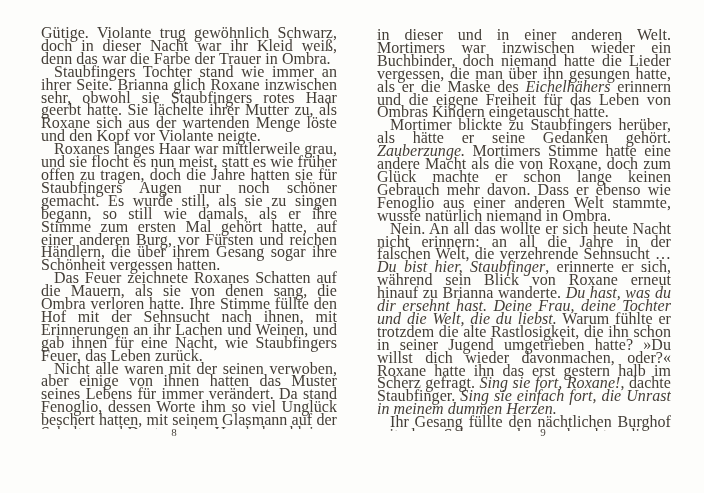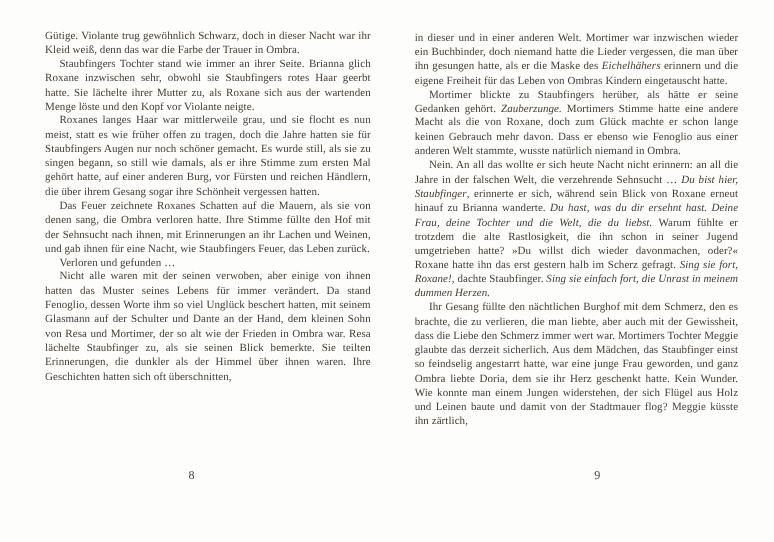--- a/index.html
+++ b/index.html
@@ -26,21 +26,21 @@
   .page-left  { left: 41px;  width: 296px; }
   .page-right { left: 377px; width: 294px; }
   .page-text {
     position: absolute;
     top: 27px;
     left: 0;
     right: 0;
     height: 402px;
     overflow: hidden;
     text-align: justify;
-    font-size: 10px;
+    font-size: 16px;
     line-height: 12.9px;
     letter-spacing: 0.05px;
     hyphens: none;
   }
   .page-right .page-text { top: 29px; }
   .page-text p { margin: 0; }
   .page-text p.indent { text-indent: 13px; font-family: Liberation Serif, serif; }
   .em { font-style: italic; margin-top: 24px; }
   .page-number {
     position: absolute;
@@ -58,29 +58,28 @@
 <body>
 
 <div class="spread">
 
   <div class="page page-left">
     <div class="page-text">
         <p class=""><span>Gütige. Violante trug gewöhnlich Schwarz, doch in dieser Nacht war ihr Kleid weiß, denn das war die Farbe der Trauer in Ombra.</span></p>
         <p class="indent"><span>Staubfingers Tochter stand wie immer an ihrer Seite. Brianna glich Roxane inzwischen sehr, obwohl sie Staubfingers rotes Haar geerbt hatte. Sie lächelte ihrer Mutter zu, als Roxane sich aus der wartenden Menge löste und den Kopf vor Violante neigte.</span></p>
         <p class="indent"><span>Roxanes langes Haar war mittlerweile grau, und sie flocht es nun meist, statt es wie früher offen zu tragen, doch die Jahre hatten sie für Staubfingers Augen nur noch schöner gemacht. Es wurde still, als sie zu singen begann, so still wie damals, als er ihre Stimme zum ersten Mal gehört hatte, auf einer anderen Burg, vor Fürsten und reichen Händlern, die über ihrem Gesang sogar ihre Schönheit vergessen hatten.</span></p>
         <p class="indent"><span>Das Feuer zeichnete Roxanes Schatten auf die Mauern, als sie von denen sang, die Ombra verloren hatte. Ihre Stimme füllte den Hof mit der Sehnsucht nach ihnen, mit Erinnerungen an ihr Lachen und Weinen, und gab ihnen für eine Nacht, wie Staubfingers Feuer, das Leben zurück.</span></p>
-        <p class="indent"><span>Verloren und gefunden …</span></p>
         <p class="indent"><span>Nicht alle waren mit der seinen verwoben, aber einige von ihnen hatten das Muster seines Lebens für immer verändert. Da stand Fenoglio, dessen Worte ihm so viel Unglück beschert hatten, mit seinem Glasmann auf der Schulter und Dante an der Hand, dem kleinen Sohn von Resa und Mortimer, der so alt wie der Frieden in Ombra war. Resa lächelte Staubfinger zu, als sie seinen Blick bemerkte. Sie teilten Erinnerungen, die dunkler als der Himmel über ihnen waren. Ihre Geschichten hatten sich oft überschnitten,</span></p>
       </div>
     <div class="page-number">8</div>
   </div>
 
   <div class="page page-right">
     <div class="page-text">
-        <p class=""><span>in dieser und in einer anderen Welt. Mortimer war inzwischen wieder ein Buchbinder, doch niemand hatte die Lieder vergessen, die man über ihn gesungen hatte, als er die Maske des </span><span class="em">Eichelhähers</span><span> erinnern und die eigene Freiheit für das Leben von Ombras Kindern eingetauscht hatte.</span></p>
+        <p class=""><span>in dieser und in einer anderen Welt. Mortimers war inzwischen wieder ein Buchbinder, doch niemand hatte die Lieder vergessen, die man über ihn gesungen hatte, als er die Maske des </span><span class="em">Eichelhähers</span><span> erinnern und die eigene Freiheit für das Leben von Ombras Kindern eingetauscht hatte.</span></p>
         <p class="indent"><span>Mortimer blickte zu Staubfingers herüber, als hätte er seine Gedanken gehört. </span><span class="em">Zauberzunge.</span><span> Mortimers Stimme hatte eine andere Macht als die von Roxane, doch zum Glück machte er schon lange keinen Gebrauch mehr davon. Dass er ebenso wie Fenoglio aus einer anderen Welt stammte, wusste natürlich niemand in Ombra.</span></p>
         <p class="indent"><span>Nein. An all das wollte er sich heute Nacht nicht erinnern: an all die Jahre in der falschen Welt, die verzehrende Sehnsucht … </span><span class="em">Du bist hier, Staubfinger</span><span>, erinnerte er sich, während sein Blick von Roxane erneut hinauf zu Brianna wanderte. </span><span class="em">Du hast, was du dir ersehnt hast. Deine Frau, deine Tochter und die Welt, die du liebst.</span><span> Warum fühlte er trotzdem die alte Rastlosigkeit, die ihn schon in seiner Jugend umgetrieben hatte? »Du willst dich wieder davonmachen, oder?« Roxane hatte ihn das erst gestern halb im Scherz gefragt. </span><span class="em">Sing sie fort, Roxane!</span><span>, dachte Staubfinger. </span><span class="em">Sing sie einfach fort, die Unrast in meinem dummen Herzen.</span></p>
         <p class="indent"><span>Ihr Gesang füllte den nächtlichen Burghof mit dem Schmerz, den es brachte, die zu verlieren, die man liebte, aber auch mit der Gewissheit, dass die Liebe den Schmerz immer wert war. Mortimers Tochter Meggie glaubte das derzeit sicherlich. Aus dem Mädchen, das Staubfinger einst so feindselig angestarrt hatte, war eine junge Frau geworden, und ganz Ombra liebte Doria, dem sie ihr Herz geschenkt hatte. Kein Wunder. Wie konnte man einem Jungen widerstehen, der sich Flügel aus Holz und Leinen baute und damit von der Stadtmauer flog? Meggie küsste ihn zärtlich,</span></p>
       </div>
     <div class="page-number">9</div>
   </div>
 
 </div>
 
 </body></html>

